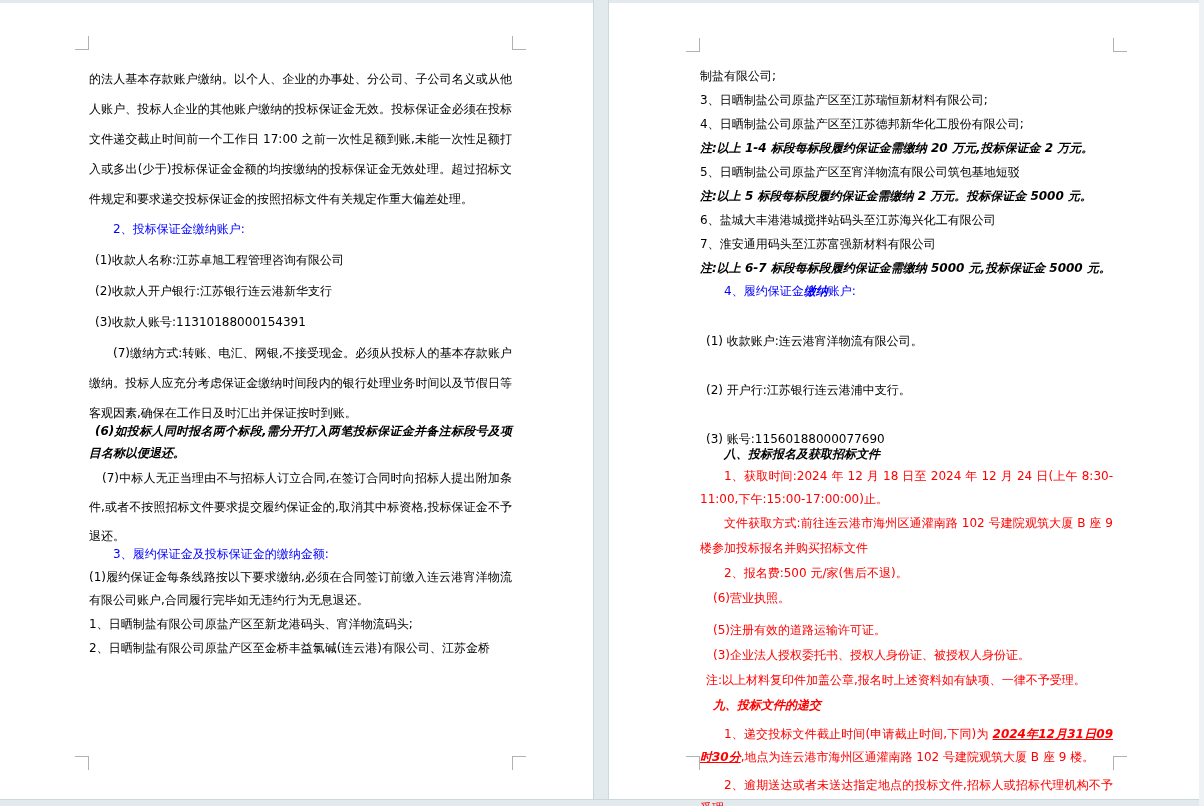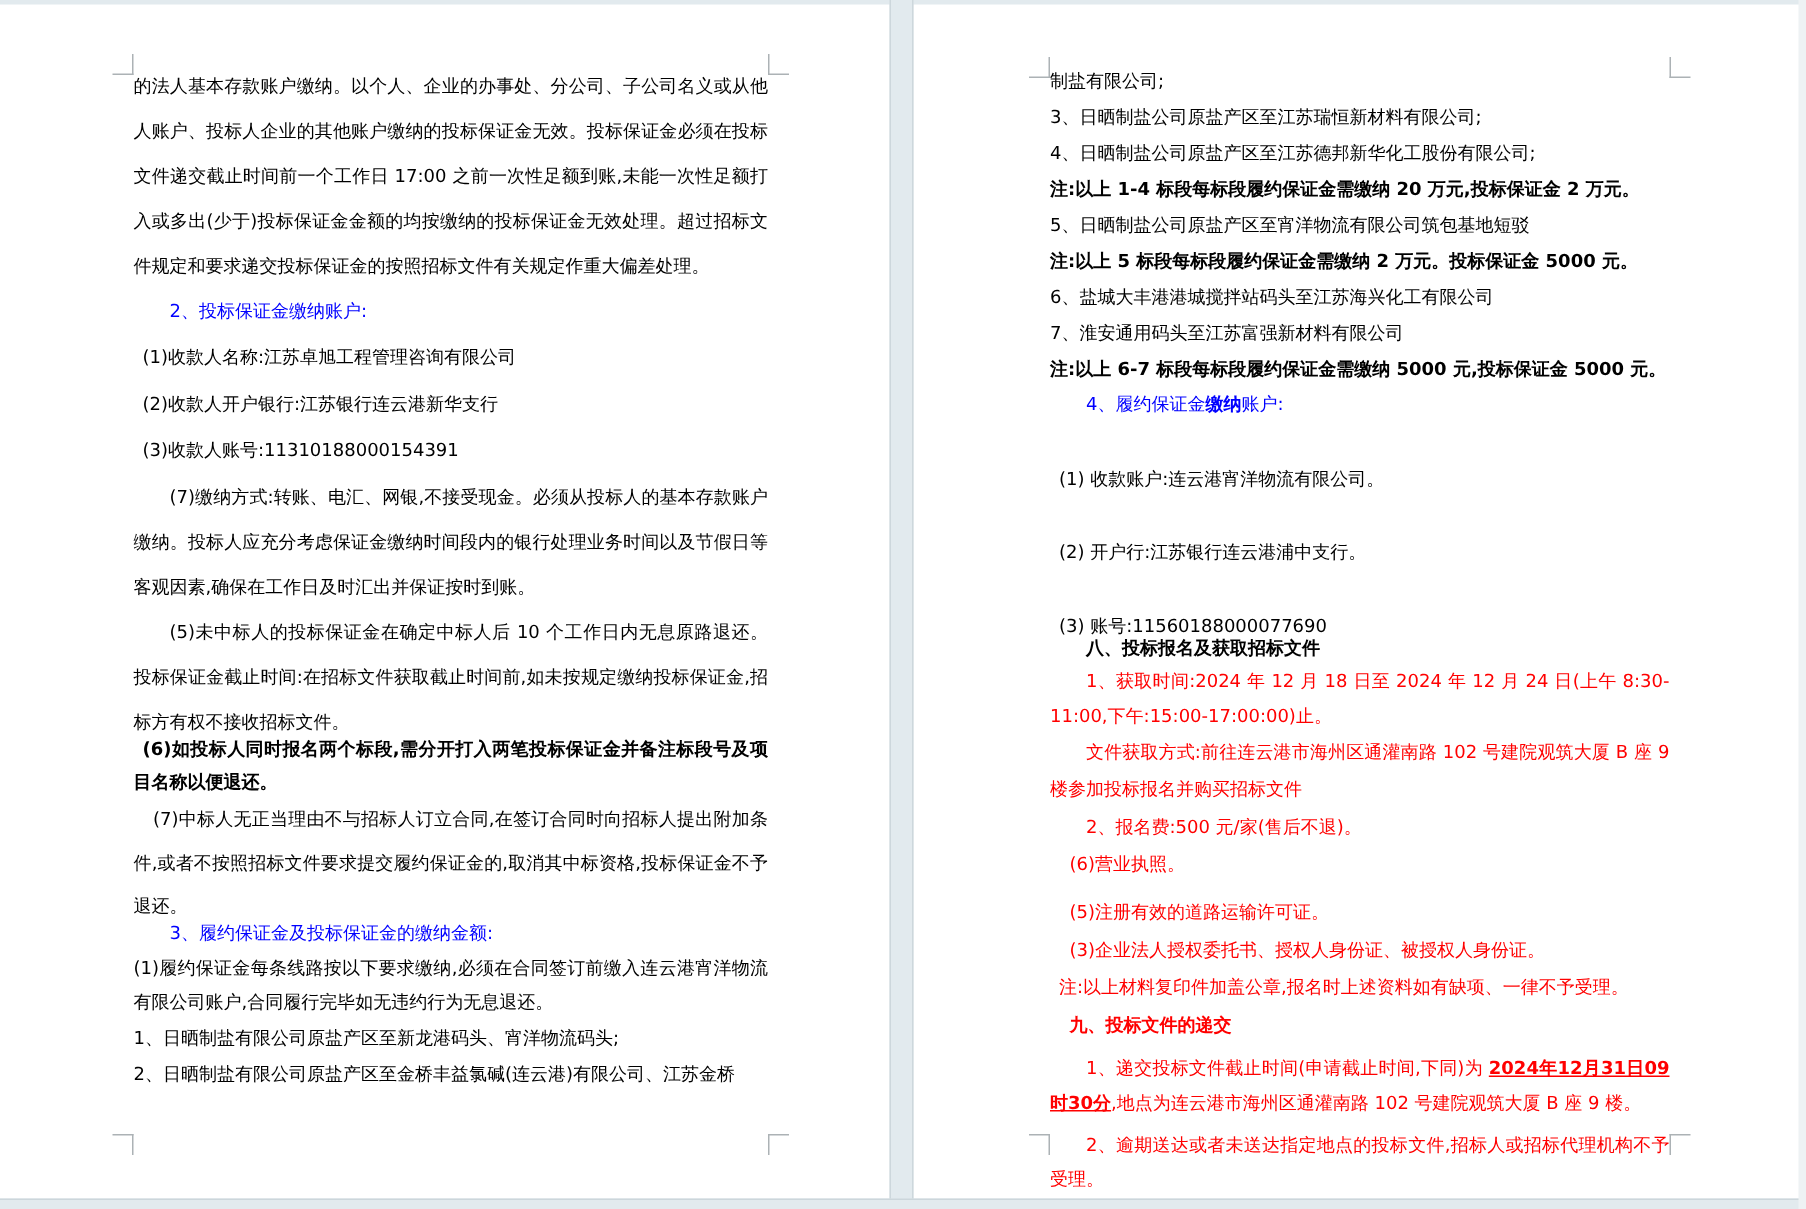--- a/index.html
+++ b/index.html
@@ -18,31 +18,31 @@
   #page-left{left:0;width:593px;}
   #page-right{left:609px;width:590px;}
 
   
   .crop{position:absolute;width:14px;height:14px;box-sizing:border-box;}
   .crop.tl{border-right:1px solid #acb2b5;border-bottom:1px solid #acb2b5;}
   .crop.tr{border-left:1px solid #acb2b5;border-bottom:1px solid #acb2b5;}
   .crop.bl{border-right:1px solid #acb2b5;border-top:1px solid #acb2b5;}
   .crop.br{border-left:1px solid #acb2b5;border-top:1px solid #acb2b5;}
 
-  .textcol{position:absolute;top:42px;}
+  .textcol{position:absolute;top:64px;}
   #left-text{left:89px;width:423px;}
   #right-text{left:700px;width:413px;}
 
   p{margin:0;font-size:12px;color:#000;text-align:justify;word-break:break-all;}
   .lh19{line-height:19px;margin-top:30px;} .lh22{line-height:22px;} .lh23{line-height:23px;}
   .lh24{line-height:24px;} .lh25{line-height:25px;} .lh29{line-height:29px;}
   .lh30{line-height:30px;} .lh31{line-height:31px;}
   .blue{color:var(--heading-blue,#0000ff);}
   .red{color:var(--alert-red,#ff0000);}
-  .b{font-weight:bold;}
+  .b{font-weight:bold;font-style:italic;}
   .u{text-decoration:underline;}
   .i05{text-indent:6px;} .i1{text-indent:13px;} .i2{text-indent:24px;}
   .mt8{margin-top:1px;} .mt7{margin-top:7px;} .mt5{margin-top:5px;}
   .mtm8{margin-top:-8px;} .mtm6{margin-top:-6px;}
 </style>
 </head>
 <body>
 
 <div class="page" id="page-left"></div>
 <div class="page" id="page-right"></div>
@@ -62,21 +62,20 @@
 <div class="crop bl" style="left:686px;top:756px;"></div>
 <div class="crop br" style="left:1113px;top:756px;"></div>
 
 <div class="textcol" id="left-text">
   <p class="lh30">的法人基本存款账户缴纳。以个人、企业的办事处、分公司、子公司名义或从他人账户、投标人企业的其他账户缴纳的投标保证金无效。投标保证金必须在投标文件递交截止时间前一个工作日 17:00 之前一次性足额到账,未能一次性足额打入或多出(少于)投标保证金金额的均按缴纳的投标保证金无效处理。超过招标文件规定和要求递交投标保证金的按照招标文件有关规定作重大偏差处理。</p>
   <p class="lh30 blue i2">2、投标保证金缴纳账户:</p>
   <p class="lh31 i05 mt8">(1)收款人名称:江苏卓旭工程管理咨询有限公司</p>
   <p class="lh31 i05">(2)收款人开户银行:江苏银行连云港新华支行</p>
   <p class="lh31 i05">(3)收款人账号:11310188000154391</p>
   <p class="lh30 i2">(7)缴纳方式:转账、电汇、网银,不接受现金。必须从投标人的基本存款账户缴纳。投标人应充分考虑保证金缴纳时间段内的银行处理业务时间以及节假日等客观因素,确保在工作日及时汇出并保证按时到账。</p>
-  <p class="lh30 i2">(5)未中标人的投标保证金在确定中标人后 10 个工作日内无息原路退还。投标保证金截止时间:在招标文件获取截止时间前,如未按规定缴纳投标保证金,招标方有权不接收招标文件。</p>
   <p class="lh22 b i05 mtm8">(6)如投标人同时报名两个标段,需分开打入两笔投标保证金并备注标段号及项目名称以便退还。</p>
   <p class="lh29 i1">(7)中标人无正当理由不与招标人订立合同,在签订合同时向招标人提出附加条件,或者不按照招标文件要求提交履约保证金的,取消其中标资格,投标保证金不予退还。</p>
   <p class="lh23 blue i2 mtm8">3、履约保证金及投标保证金的缴纳金额:</p>
   <p class="lh23">(1)履约保证金每条线路按以下要求缴纳,必须在合同签订前缴入连云港宵洋物流有限公司账户,合同履行完毕如无违约行为无息退还。</p>
   <p class="lh24">1、日晒制盐有限公司原盐产区至新龙港码头、宵洋物流码头;</p>
   <p class="lh24">2、日晒制盐有限公司原盐产区至金桥丰益氯碱(连云港)有限公司、江苏金桥</p>
 </div>
 
 <div class="textcol" id="right-text">
   <p class="lh24">制盐有限公司;</p>

